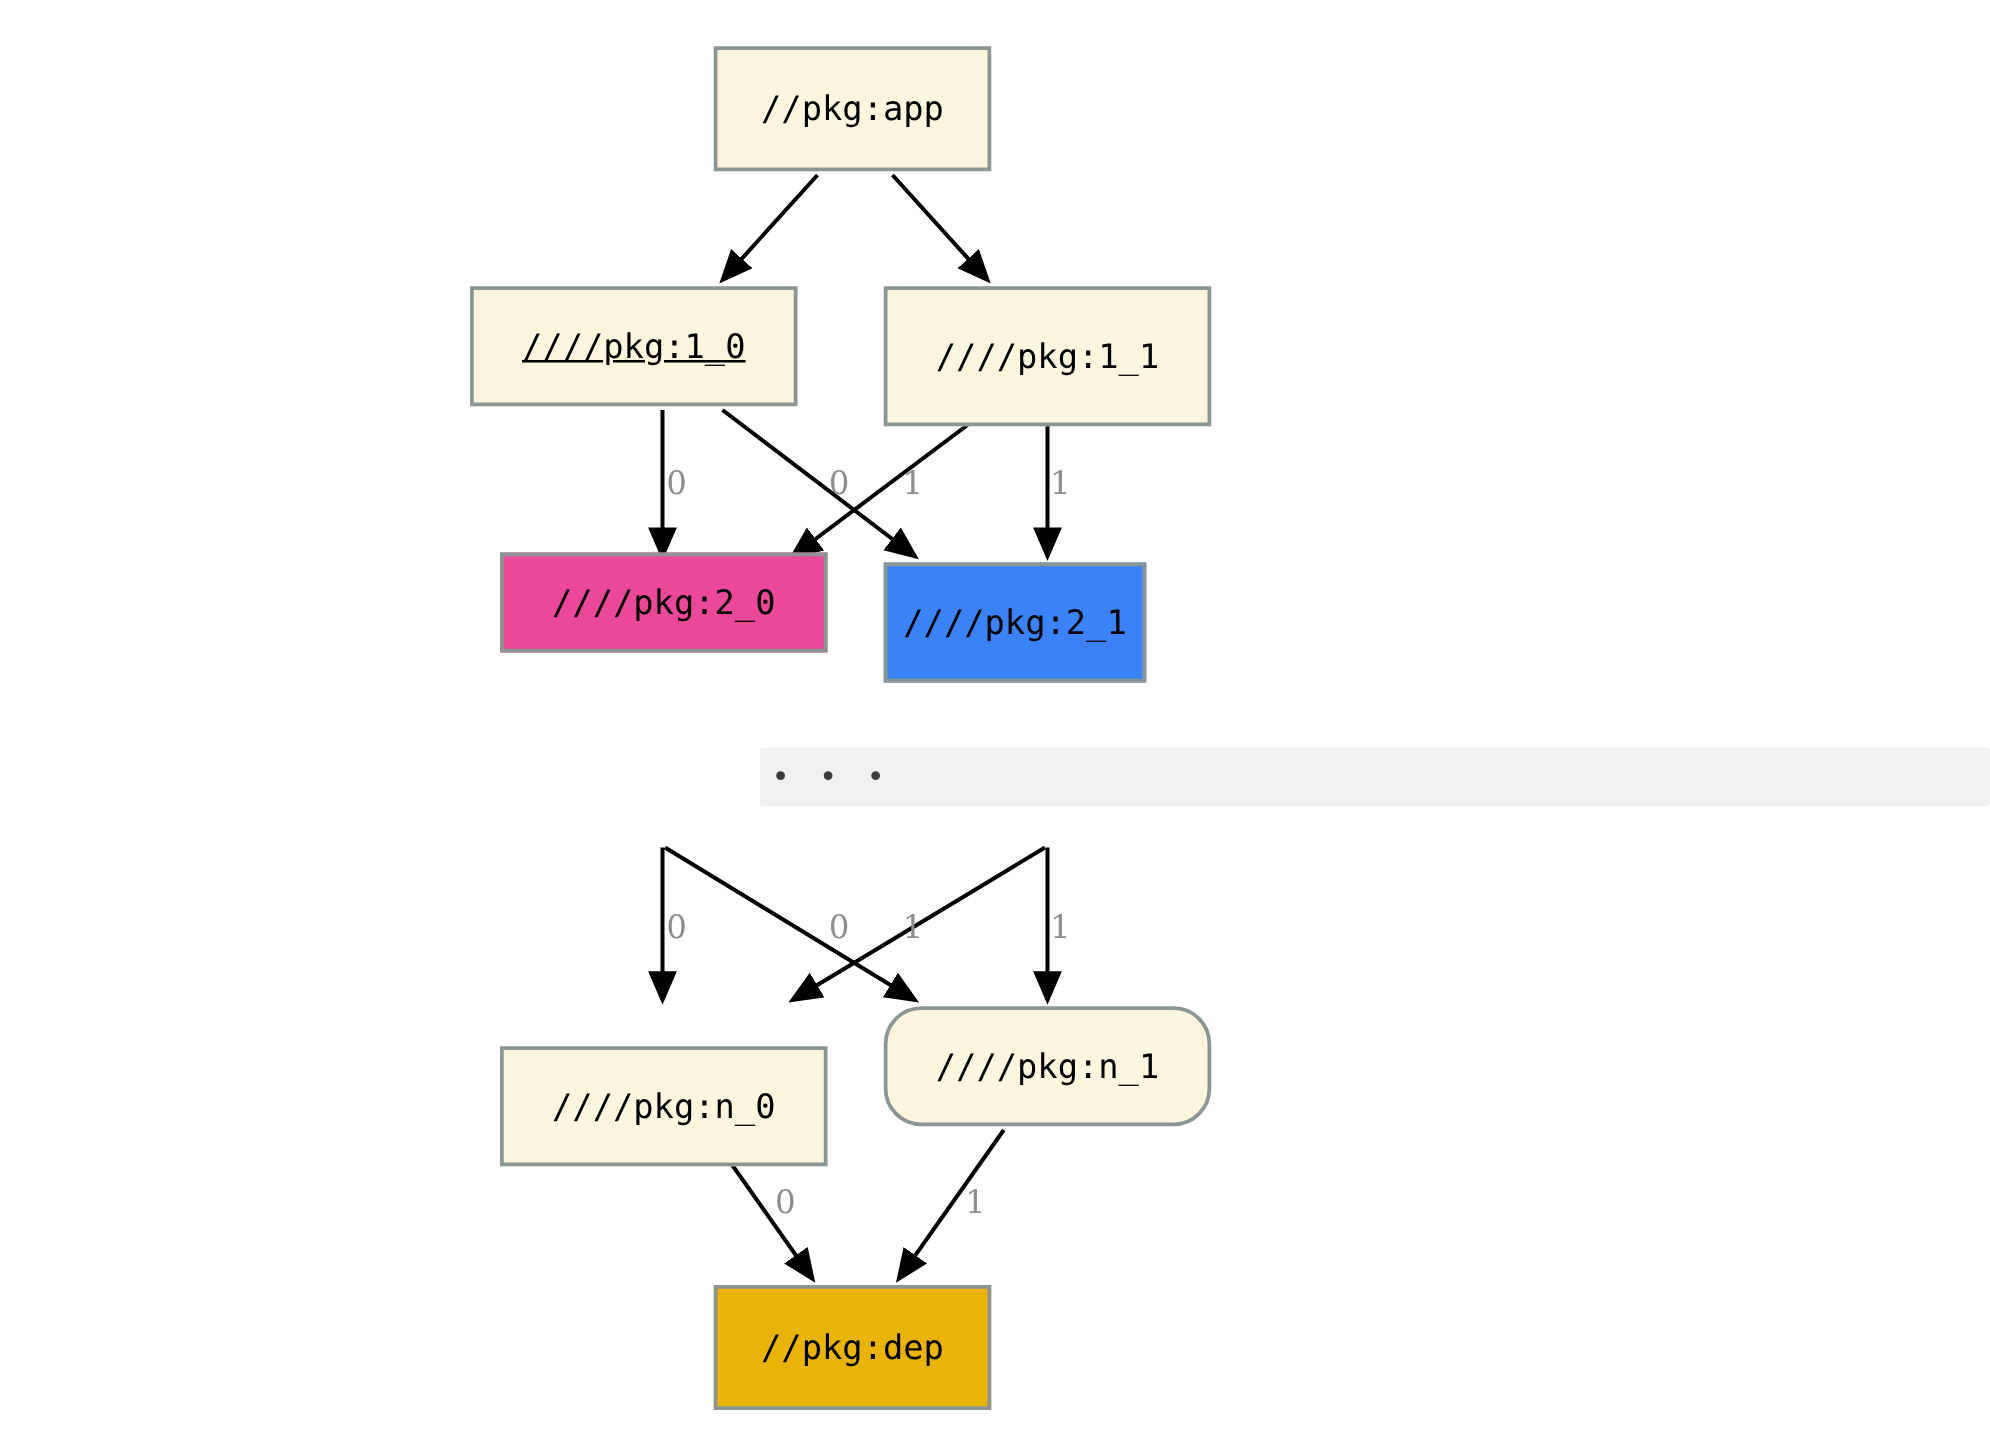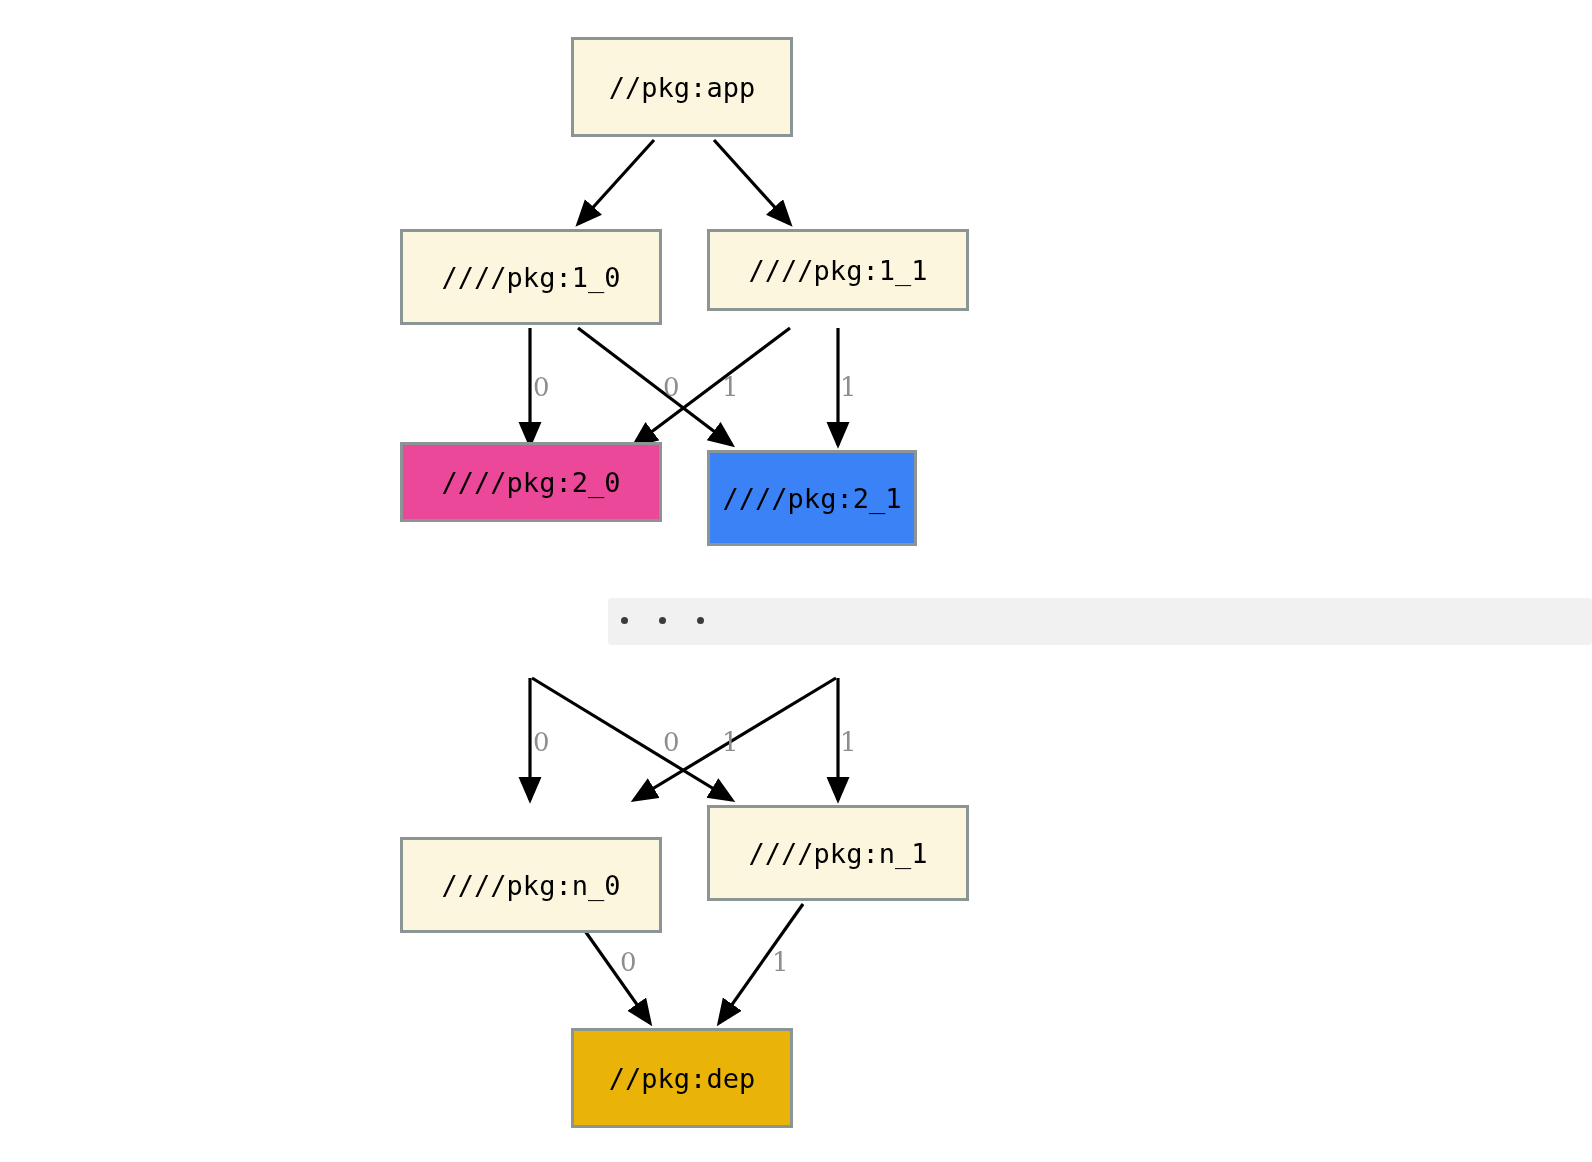--- a/index.html
+++ b/index.html
@@ -86,36 +86,36 @@
         <line x1="838" y1="678" x2="838" y2="800" stroke="#000000" stroke-width="3.2" marker-end="url(#arrowhead)"></line>
         <line x1="566" y1="904" x2="650" y2="1023" stroke="#000000" stroke-width="3.2" marker-end="url(#arrowhead)"></line>
         <line x1="803" y1="904" x2="719" y2="1023" stroke="#000000" stroke-width="3.2" marker-end="url(#arrowhead)"></line>
       </g>
   </svg>
 
   <div id="nodes-layer">
       <div class="node-box" style="left: 571px; top: 37px; width: 222px; height: 100px; background: rgb(253, 246, 222); border-color: rgb(139, 150, 148);">
         <span class="node-label">//pkg:app</span>
       </div>
-      <div class="node-box" style="left: 400px; top: 229px; width: 262px; height: 96px; background: rgb(253, 246, 222); border-color: rgb(139, 150, 148);">
+      <div class="node-box" style="left: 376px; top: 229px; width: 262px; height: 96px; background: rgb(253, 246, 222); border-color: rgb(139, 150, 148); text-decoration: underline;">
         <span class="node-label">////pkg:1_0</span>
       </div>
-      <div class="node-box" style="left: 707px; top: 229px; width: 262px; height: 82px; background: rgb(253, 246, 222); border-color: rgb(139, 150, 148); text-align: center;">
+      <div class="node-box" style="left: 707px; top: 229px; width: 262px; height: 112px; background: rgb(253, 246, 222); border-color: rgb(139, 150, 148); text-align: center;">
         <span class="node-label">////pkg:1_1</span>
       </div>
       <div class="node-box" style="left: 400px; top: 442px; width: 262px; height: 80px; background: #ec4899; border-color: rgb(139, 150, 148);">
         <span class="node-label">////pkg:2_0</span>
       </div>
       <div class="node-box" style="left: 707px; top: 450px; width: 210px; height: 96px; background: #3b82f6; border-color: rgb(139, 150, 148);">
         <span class="node-label">////pkg:2_1</span>
       </div>
       <div class="node-box" style="left: 400px; top: 805px; width: 262px; height: 96px; background: rgb(253, 246, 222); border-color: rgb(139, 150, 148); margin-top: 32px;">
         <span class="node-label">////pkg:n_0</span>
       </div>
-      <div class="node-box" style="left: 707px; top: 805px; width: 262px; height: 96px; background: rgb(253, 246, 222); border-color: rgb(139, 150, 148);">
+      <div class="node-box" style="left: 707px; top: 805px; width: 262px; height: 96px; background: rgb(253, 246, 222); border-color: rgb(139, 150, 148); border-radius: 30px;">
         <span class="node-label">////pkg:n_1</span>
       </div>
       <div class="node-box" style="left: 571px; top: 1028px; width: 222px; height: 100px; background: #eab308; border-color: rgb(139, 150, 148);">
         <span class="node-label">//pkg:dep</span>
       </div>
     </div>
   <div id="edge-labels-layer">
       <div class="edge-label" style="left: 533px; top: 374px; color: rgb(141, 141, 141);">0</div>
       <div class="edge-label" style="left: 663px; top: 374px; color: rgb(141, 141, 141);">0</div>
       <div class="edge-label" style="left: 722px; top: 374px; color: rgb(141, 141, 141);">1</div>

